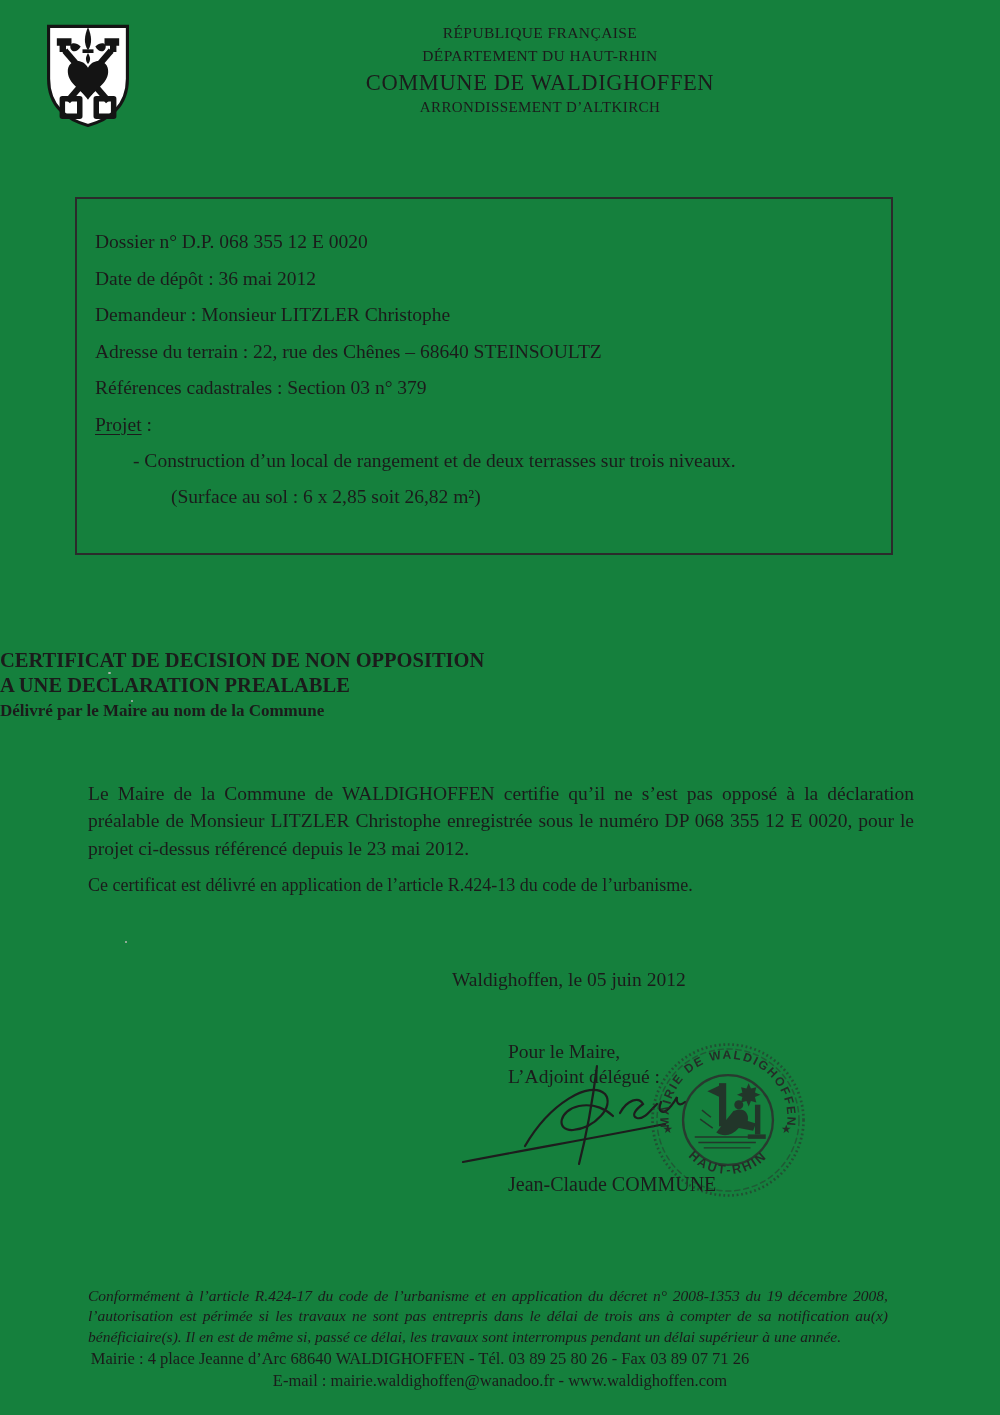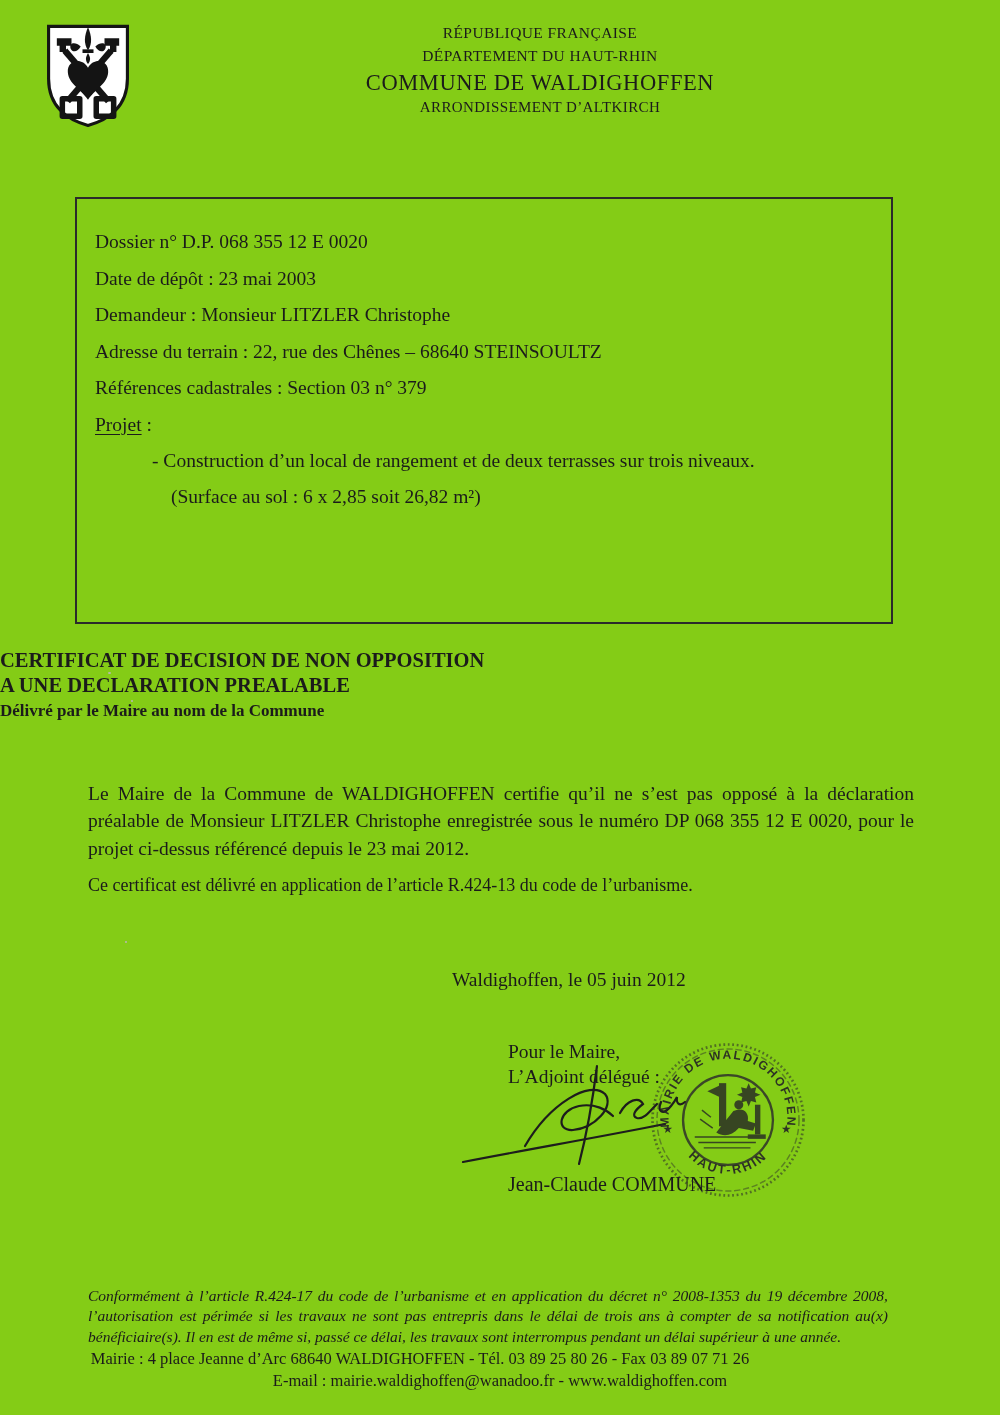--- a/index.html
+++ b/index.html
@@ -1,39 +1,39 @@
 <!DOCTYPE html>
 <html><head>
 <meta charset="utf-8">
 <style>
   html,body { margin:0; padding:0; background:#e8e8e6; }
   .page {
     position:relative; width:1000px; height:1415px; margin:0 auto;
-    background:#84cc16; color:#1b1b1b;
+    background:#15803d; color:#1b1b1b;
     font-family:"Liberation Serif","DejaVu Serif",serif;
     overflow:hidden;
   }
   .abs { position:absolute; }
 
   
   .coa { left:38px; top:20px; }
   .head-lines { left:-10px; top:24px; width:1100px; text-align:center; }
   .head-lines .h1, .head-lines .h2 { font-size:15.5px; letter-spacing:.4px; margin:0 0 5px; }
   .head-lines .h3 { font-size:22.5px; letter-spacing:.6px; margin:0 0 3px; }
   .head-lines .h4 { font-size:15px; letter-spacing:.4px; margin:0; }
 
   
   .dossier-box {
-    left:75px; top:197px; width:818px; height:427px;
+    left:75px; top:197px; width:818px; height:358px;
     border:2px solid #2b2b2b; box-sizing:border-box;
     padding:32px 20px 0 18px;
   }
   .dossier-box p { font-size:19.5px; line-height:22.5px; margin:0 0 14px; }
   .dossier-box .projet-word { text-decoration:underline; text-underline-offset:3px; }
-  .dossier-box .item1 { margin:14px 0 13px 57px; }
+  .dossier-box .item1 { margin:14px 0 13px 38px; }
   .dossier-box .item2 { margin:0 0 0 76px; }
 
   
   .title-block { left:0; top:648px; width:980px; font-weight:bold; }
   .title-block .t1, .title-block .t2 { font-size:20.5px; line-height:25px; margin:0; }
   .title-block .t3 { font-size:17px; line-height:25px; margin:0; }
 
   
   .para1 { left:88px; top:760px; width:826px; font-size:19.5px; line-height:27.5px; text-align:justify; }
   .para2 { left:88px; top:857px; width:826px; font-size:18px; }
@@ -85,21 +85,21 @@
 
   <div class="abs head-lines">
     <p class="h1">RÉPUBLIQUE FRANÇAISE</p>
     <p class="h2">DÉPARTEMENT DU HAUT-RHIN</p>
     <p class="h3">COMMUNE DE WALDIGHOFFEN</p>
     <p class="h4">ARRONDISSEMENT D’ALTKIRCH</p>
   </div>
 
   <section class="abs dossier-box">
     <p>Dossier n° D.P. 068 355 12 E 0020</p>
-    <p>Date de dépôt : 23 mai 2003</p>
+    <p>Date de dépôt : 36 mai 2012</p>
     <p>Demandeur : Monsieur LITZLER Christophe</p>
     <p>Adresse du terrain : 22, rue des Chênes – 68640 STEINSOULTZ</p>
     <p>Références cadastrales : Section 03 n° 379</p>
     <p><span class="projet-word">Projet</span><span> :</span></p>
     <p class="item1">- Construction d’un local de rangement et de deux terrasses sur trois niveaux.</p>
     <p class="item2">(Surface au sol : 6 x 2,85 soit 26,82 m²)</p>
   </section>
 
   <span class="speck" style="left:108px; top:672px; width:3px; height:2px;"></span>
   <span class="speck" style="left:131px; top:700px; width:2px; height:2px;"></span>

